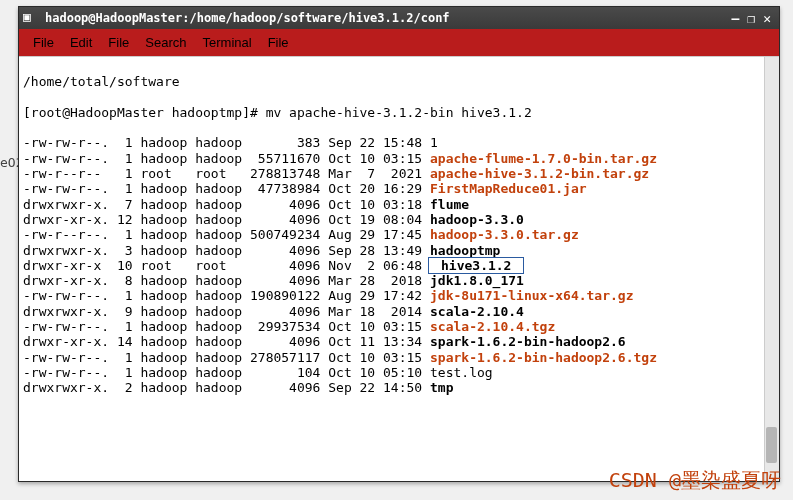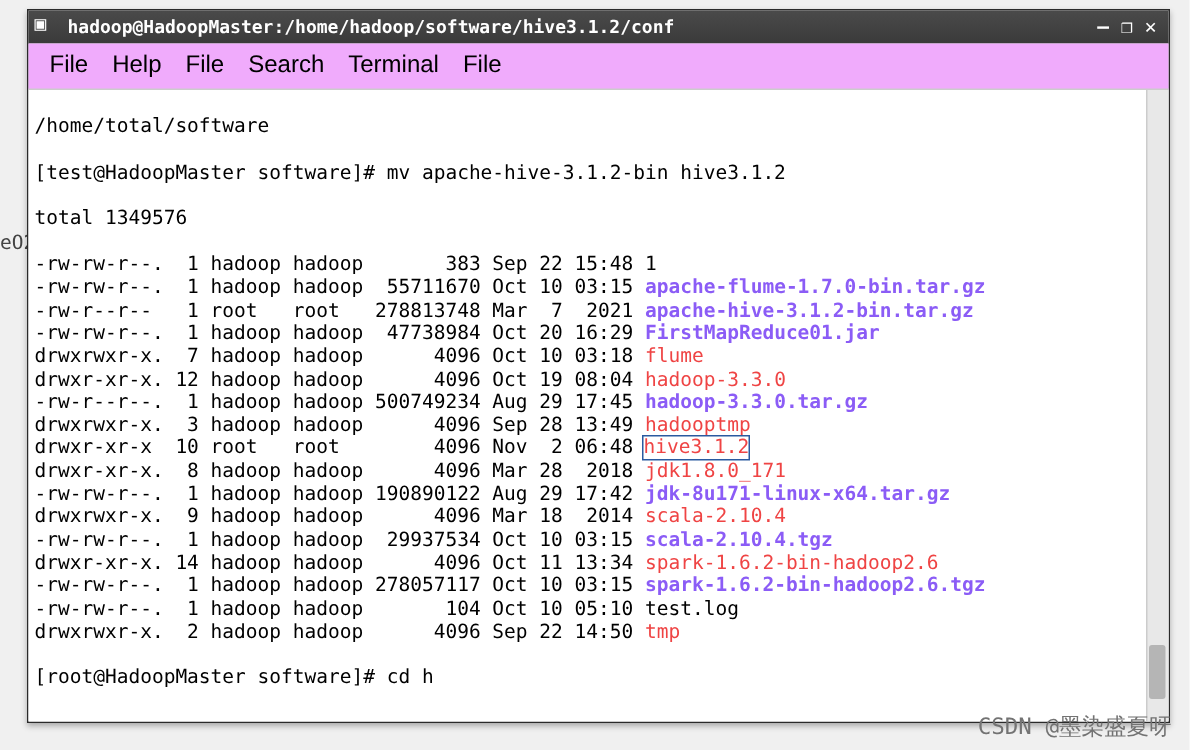--- a/index.html
+++ b/index.html
@@ -1,63 +1,61 @@
 <!DOCTYPE html>
 <html><head>
 <meta charset="utf-8">
 <style>
 * { margin:0; padding:0; box-sizing:border-box; }
 body { background:#f0f0f0; width:793px; height:500px; font-family:monospace; position:relative; }
-.watermark { position:absolute; right:12px; bottom:6px; color:#737373; font-size:15px; z-index:100; }
+.watermark { position:absolute; right:12px; bottom:6px; color:#c2410c; font-size:20px; z-index:100; }
 .leftnoise { position:absolute; left:0; top:155px; font-size:13px; color:#444; font-family:monospace; }
 .window { position:absolute; left:18px; top:6px; width:762px; height:476px; border:1px solid #2a2a2a; background:#fff; box-shadow:0 2px 4px rgba(0,0,0,0.3); display:flex; flex-direction:column; }
 .titlebar { background:linear-gradient(#4a4a4a,#3a3a3a); color:#fff; display:flex; align-items:center; height:22px; font-size:12px; font-weight:bold; }
 .titlebar .ticon { width:18px; height:18px; margin:0 4px; display:inline-block; font-size:13px; }
 .titlebar .ttext { flex:1; text-align:left; }
 .titlebar .tbtns { display:flex; gap:8px; padding:0 8px; }
 .titlebar .tb { cursor:pointer; font-size:13px; }
-.menubar { background:#f0abfc; display:flex; gap:4px; padding:4px 8px; font-family:sans-serif; font-size:16px; border-bottom:1px solid #ccc; }
+.menubar { background:#b91c1c; display:flex; gap:4px; padding:4px 8px; font-family:sans-serif; font-size:13px; border-bottom:1px solid #ccc; }
 .menubar .mitem { padding:2px 6px; }
 .term { flex:1; background:#fff; color:#000; padding:2px 4px; font-size:13px; line-height:15.3px; white-space:pre; overflow:hidden; position:relative; }
 .line { display:block; }
-.blue { color:#ef4444; font-weight:normal; }
-.red { color:#8b5cf6; font-weight:bold; }
-.boxed { border:1px solid #2a5aa0; padding:0 0; margin-left:-2px; }
+.blue { color:#000000; font-weight:bold; }
+.red { color:#c2410c; font-weight:bold; }
+.boxed { border:1px solid #2a5aa0; padding:0 12px; margin-left:-2px; }
 .scrollbar { position:absolute; right:0; top:0; bottom:0; width:15px; background:#e8e8e8; border-left:1px solid #ccc; }
 .scrollthumb { position:absolute; right:2px; width:11px; top:370px; height:36px; background:#b5b5b5; border-radius:2px; }
 </style>
 </head>
 <body>
 
 <div class="leftnoise">eO2</div>
 
 <div class="window">
   <div class="titlebar">
     <span class="ticon">▣</span>
     <span class="ttext">hadoop@HadoopMaster:/home/hadoop/software/hive3.1.2/conf</span>
     <div class="tbtns">
       <span class="tb">—</span>
       <span class="tb">❐</span>
       <span class="tb">✕</span>
     </div>
   </div>
   <div class="menubar">
     <span class="mitem">File</span>
-    <span class="mitem">Help</span>
+    <span class="mitem">Edit</span>
     <span class="mitem">File</span>
     <span class="mitem">Search</span>
     <span class="mitem">Terminal</span>
     <span class="mitem">File</span>
   </div>
   <div class="term">
 <span class="line">/home/total/software</span>
-<span class="line">[test@HadoopMaster software]# mv apache-hive-3.1.2-bin hive3.1.2</span>
-<span class="line">total 1349576</span>
+<span class="line">[root@HadoopMaster hadooptmp]# mv apache-hive-3.1.2-bin hive3.1.2</span>
 <div id="rows"><span class="line">-rw-rw-r--.  1 hadoop hadoop       383 Sep 22 15:48 <span>1</span></span><span class="line">-rw-rw-r--.  1 hadoop hadoop  55711670 Oct 10 03:15 <span class="red">apache-flume-1.7.0-bin.tar.gz</span></span><span class="line">-rw-r--r--   1 root   root   278813748 Mar  7  2021 <span class="red">apache-hive-3.1.2-bin.tar.gz</span></span><span class="line">-rw-rw-r--.  1 hadoop hadoop  47738984 Oct 20 16:29 <span class="red">FirstMapReduce01.jar</span></span><span class="line">drwxrwxr-x.  7 hadoop hadoop      4096 Oct 10 03:18 <span class="blue">flume</span></span><span class="line">drwxr-xr-x. 12 hadoop hadoop      4096 Oct 19 08:04 <span class="blue">hadoop-3.3.0</span></span><span class="line">-rw-r--r--.  1 hadoop hadoop 500749234 Aug 29 17:45 <span class="red">hadoop-3.3.0.tar.gz</span></span><span class="line">drwxrwxr-x.  3 hadoop hadoop      4096 Sep 28 13:49 <span class="blue">hadooptmp</span></span><span class="line">drwxr-xr-x  10 root   root        4096 Nov  2 06:48 <span class="blue boxed">hive3.1.2</span></span><span class="line">drwxr-xr-x.  8 hadoop hadoop      4096 Mar 28  2018 <span class="blue">jdk1.8.0_171</span></span><span class="line">-rw-rw-r--.  1 hadoop hadoop 190890122 Aug 29 17:42 <span class="red">jdk-8u171-linux-x64.tar.gz</span></span><span class="line">drwxrwxr-x.  9 hadoop hadoop      4096 Mar 18  2014 <span class="blue">scala-2.10.4</span></span><span class="line">-rw-rw-r--.  1 hadoop hadoop  29937534 Oct 10 03:15 <span class="red">scala-2.10.4.tgz</span></span><span class="line">drwxr-xr-x. 14 hadoop hadoop      4096 Oct 11 13:34 <span class="blue">spark-1.6.2-bin-hadoop2.6</span></span><span class="line">-rw-rw-r--.  1 hadoop hadoop 278057117 Oct 10 03:15 <span class="red">spark-1.6.2-bin-hadoop2.6.tgz</span></span><span class="line">-rw-rw-r--.  1 hadoop hadoop       104 Oct 10 05:10 <span>test.log</span></span><span class="line">drwxrwxr-x.  2 hadoop hadoop      4096 Sep 22 14:50 <span class="blue">tmp</span></span></div>
-<span class="line">[root@HadoopMaster software]# cd h</span>
 
 
     <div class="scrollbar">
       <div class="scrollthumb"></div>
     </div>
   </div>
 </div>
 
 <div class="watermark">CSDN @墨染盛夏呀</div>
 

